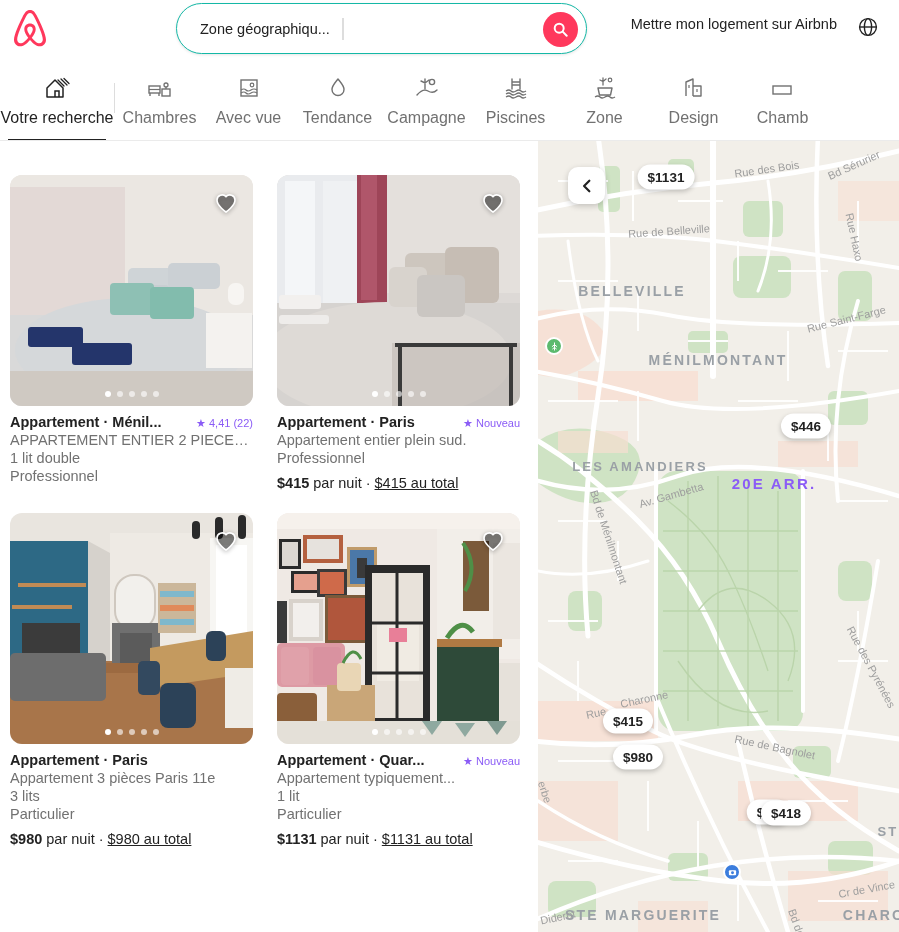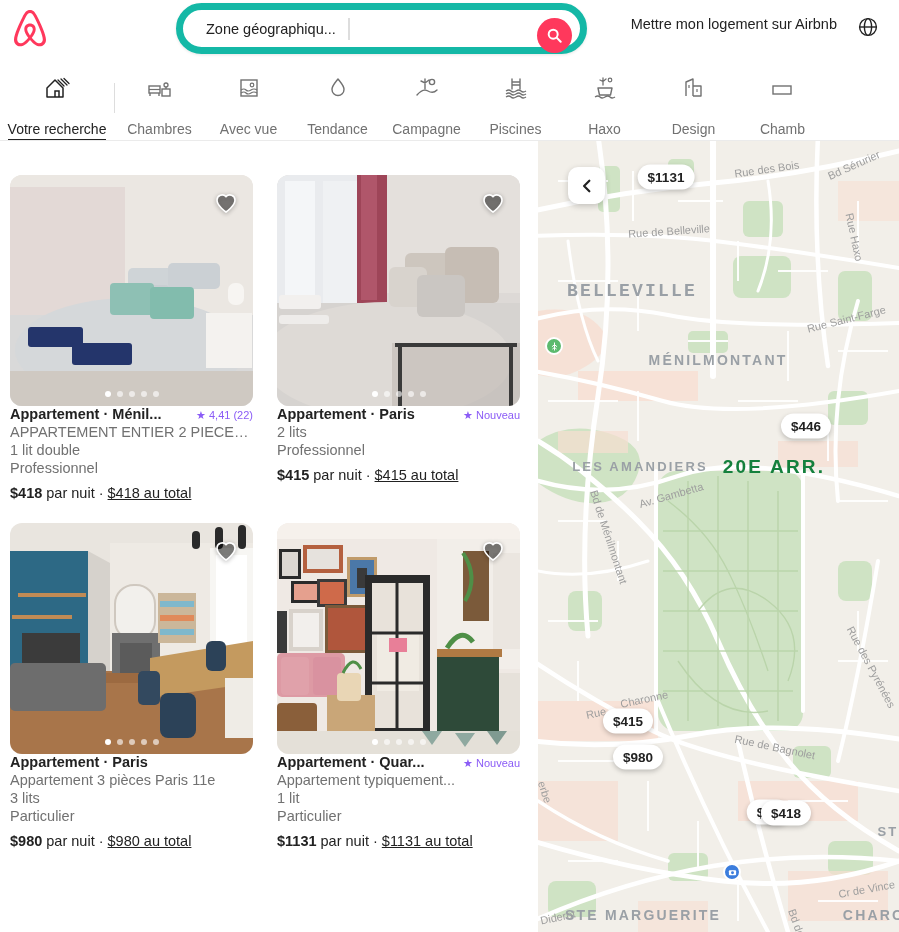--- a/index.html
+++ b/index.html
@@ -13,21 +13,21 @@
 
   
   .header {
     position: absolute; top: 0; left: 0; width: 899px; height: 61px;
     background: #fff; display: flex; align-items: center;
   }
   .logo { position: absolute; left: 8px; top: 6px; width: 44px; height: 46px; }
   .search-pill {
     position: absolute; left: 176px; top: 3px;
     width: 411px; height: 51px;
-    border: 7px solid #14b8a6; border-radius: 26px;
+    border: 1px solid #14b8a6; border-radius: 26px;
     background: #fff;
     box-shadow: 0 1px 3px rgba(0,0,0,0.10);
     display: flex; align-items: center;
   }
   .sp-seg {
     font-size: 14.5px; color: #222; white-space: nowrap;
     display: flex; align-items: center; height: 100%;
     cursor: pointer; overflow: hidden;
   }
   .sp-where { padding-left: 23px; padding-right: 12px; font-weight: 400; }
@@ -57,21 +57,21 @@
     display: flex; align-items: flex-start; overflow: hidden;
   }
   .cat {
     width: 89px; flex: 0 0 89px; height: 80px;
     display: flex; flex-direction: column; align-items: center;
     justify-content: flex-start; padding-top: 14px;
     color: #717171; cursor: pointer; position: relative;
   }
   .cat.first { width: 114px; flex: 0 0 114px; }
   .cat svg { display: block; }
-  .cat-label { font-size: 14px; margin-top: 20px; white-space: nowrap; }
+  .cat-label { font-size: 16px; margin-top: 8px; white-space: nowrap; }
   .cat.active { color: #222; }
   .cat.active .cat-underline {
     position: absolute; bottom: 0; left: 8px; right: 8px;
     height: 2px; background: #222;
   }
   .cat-sep {
     flex: 0 0 1px; width: 1px; height: 30px; background: #dddddd;
     margin-top: 22px; align-self: flex-start;
   }
 
@@ -94,21 +94,21 @@
     width: 26px; height: 26px; cursor: pointer;
     filter: drop-shadow(0 1px 2px rgba(0,0,0,0.35));
   }
   .dots {
     position: absolute; bottom: 9px; left: 0; right: 0;
     display: flex; justify-content: center; gap: 6px;
   }
   .dot { width: 6px; height: 6px; border-radius: 50%; background: rgba(255,255,255,0.62); }
   .dot.on { background: #ffffff; }
 
-  .card-body { }
+  .card-body { padding-top: 8px; }
   .row1 { display: flex; align-items: baseline; justify-content: space-between; }
   .title {
     font-size: 14.5px; font-weight: 700; color: #222; white-space: nowrap;
     overflow: hidden; text-overflow: ellipsis; max-width: 160px;
   }
   .rating { font-size: 11px; color: #8b5cf6; white-space: nowrap; flex: 0 0 auto; padding-left: 6px; }
   .sub {
     font-size: 14.5px; color: #717171; white-space: nowrap;
     overflow: hidden; text-overflow: ellipsis; margin-top: 2px;
   }
@@ -258,21 +258,21 @@
       <div class="cat-label">Piscines</div>
     </div>
 
     <div class="cat">
       <svg width="26" height="26" viewBox="0 0 26 26">
         <path d="M11 3v7M8 5l3 1.5L14 4" fill="none" stroke="#717171" stroke-width="1.3" stroke-linecap="round"></path>
         <circle cx="18" cy="5" r="1.8" fill="none" stroke="#717171" stroke-width="1.2"></circle>
         <path d="M6 13h14l-1.5 7h-11z" fill="none" stroke="#717171" stroke-width="1.4" stroke-linejoin="round"></path>
         <path d="M3 22q3-2 5 0t5 0 5 0 5 0" fill="none" stroke="#717171" stroke-width="1.3"></path>
       </svg>
-      <div class="cat-label">Haxo</div>
+      <div class="cat-label">Zone</div>
     </div>
 
     <div class="cat">
       <svg width="26" height="26" viewBox="0 0 26 26">
         <path d="M5 21V7l7-3v17" fill="none" stroke="#717171" stroke-width="1.4" stroke-linejoin="round"></path>
         <path d="M12 11h8v10h-8" fill="none" stroke="#717171" stroke-width="1.4" stroke-linejoin="round"></path>
         <line x1="8" y1="10" x2="8" y2="13" stroke="#717171" stroke-width="1.2"></line>
         <line x1="16" y1="14" x2="16" y2="17" stroke="#717171" stroke-width="1.2"></line>
       </svg>
       <div class="cat-label">Design</div>
@@ -321,21 +321,20 @@
           </div>
         </div>
         <div class="card-body">
           <div class="row1">
             <div class="title">Appartement · Ménil...</div>
             <div class="rating">★ 4,41 (22)</div>
           </div>
           <div class="sub">APPARTEMENT ENTIER 2 PIECES...</div>
           <div class="sub">1 lit double</div>
           <div class="sub">Professionnel</div>
-          <div class="price"><b>$418</b><span> par nuit · </span><u>$418 au total</u></div>
         </div>
       </div>
 
       <div class="card">
         <div class="card-img">
           <svg class="photo" viewBox="0 0 243 231" preserveAspectRatio="none">
             <rect width="243" height="231" fill="#ddd9d6"></rect>
             <rect x="0" y="0" width="88" height="160" fill="#e9ebee"></rect>
             <rect x="8" y="6" width="30" height="140" fill="#f4f6f8"></rect>
             <rect x="46" y="6" width="36" height="140" fill="#eff1f3"></rect>
@@ -364,21 +363,21 @@
             <span class="dot"></span>
             <span class="dot"></span>
             <span class="dot"></span>
           </div>
         </div>
         <div class="card-body">
           <div class="row1">
             <div class="title">Appartement · Paris</div>
             <div class="rating">★ Nouveau</div>
           </div>
-          <div class="sub">2 lits</div>
+          <div class="sub">Appartement entier plein sud.</div>
           <div class="sub">Professionnel</div>
           <div class="price"><b>$415</b><span> par nuit · </span><u>$415 au total</u></div>
         </div>
       </div>
 
       <div class="card">
         <div class="card-img">
           <svg class="photo" viewBox="0 0 243 231" preserveAspectRatio="none">
             <rect width="243" height="231" fill="#e9e5df"></rect>
             <rect x="0" y="28" width="78" height="120" fill="#2d6985"></rect>
@@ -582,24 +581,24 @@
         <path d="M140 520q40 60 90 50"></path>
       </g>
     </svg>
 
     <div class="map-collapse">
       <svg width="14" height="14" viewBox="0 0 12 12">
         <polyline points="8,1.5 3.5,6 8,10.5" fill="none" stroke="#222" stroke-width="1.9" stroke-linecap="round" stroke-linejoin="round"></polyline>
       </svg>
     </div>
 
-    <div class="map-label" style="left:94px;  top:150px; font-size:18px;font-family:Liberation Mono, monospace;">BELLEVILLE</div>
+    <div class="map-label" style="left:94px;  top:150px; font-size:14px;">BELLEVILLE</div>
     <div class="map-label" style="left:180px; top:219px; font-size:14px;">MÉNILMONTANT</div>
     <div class="map-label" style="left:102px; top:325px; font-size:13px;">LES AMANDIERS</div>
-    <div class="map-label" style="left:236px; top:326px; font-size:19px; color:#15803d;">20E ARR.</div>
+    <div class="map-label" style="left:236px; top:342px; font-size:15px; color:#8b5cf6;">20E ARR.</div>
     <div class="map-label" style="left:105px; top:774px; font-size:14px;text-align:center;">STE MARGUERITE</div>
     <div class="map-label" style="left:336px; top:774px; font-size:14px;">CHARO</div>
     <div class="map-label" style="left:350px; top:690px; font-size:13px;">ST</div>
 
     <div class="street-label" style="left:196px; top:22px;  transform:rotate(-8deg);">Rue des Bois</div>
     <div class="street-label" style="left:288px; top:18px;  transform:rotate(-24deg);">Bd Sérurier</div>
     <div class="street-label" style="left:90px;  top:84px;  transform:rotate(-4deg);">Rue de Belleville</div>
     <div class="street-label" style="left:292px; top:90px;  transform:rotate(78deg);">Rue Haxo</div>
     <div class="street-label" style="left:268px; top:172px; transform:rotate(-14deg);">Rue Saint-Farge</div>
     <div class="street-label" style="left:100px; top:348px; transform:rotate(-16deg);">Av. Gambetta</div>

